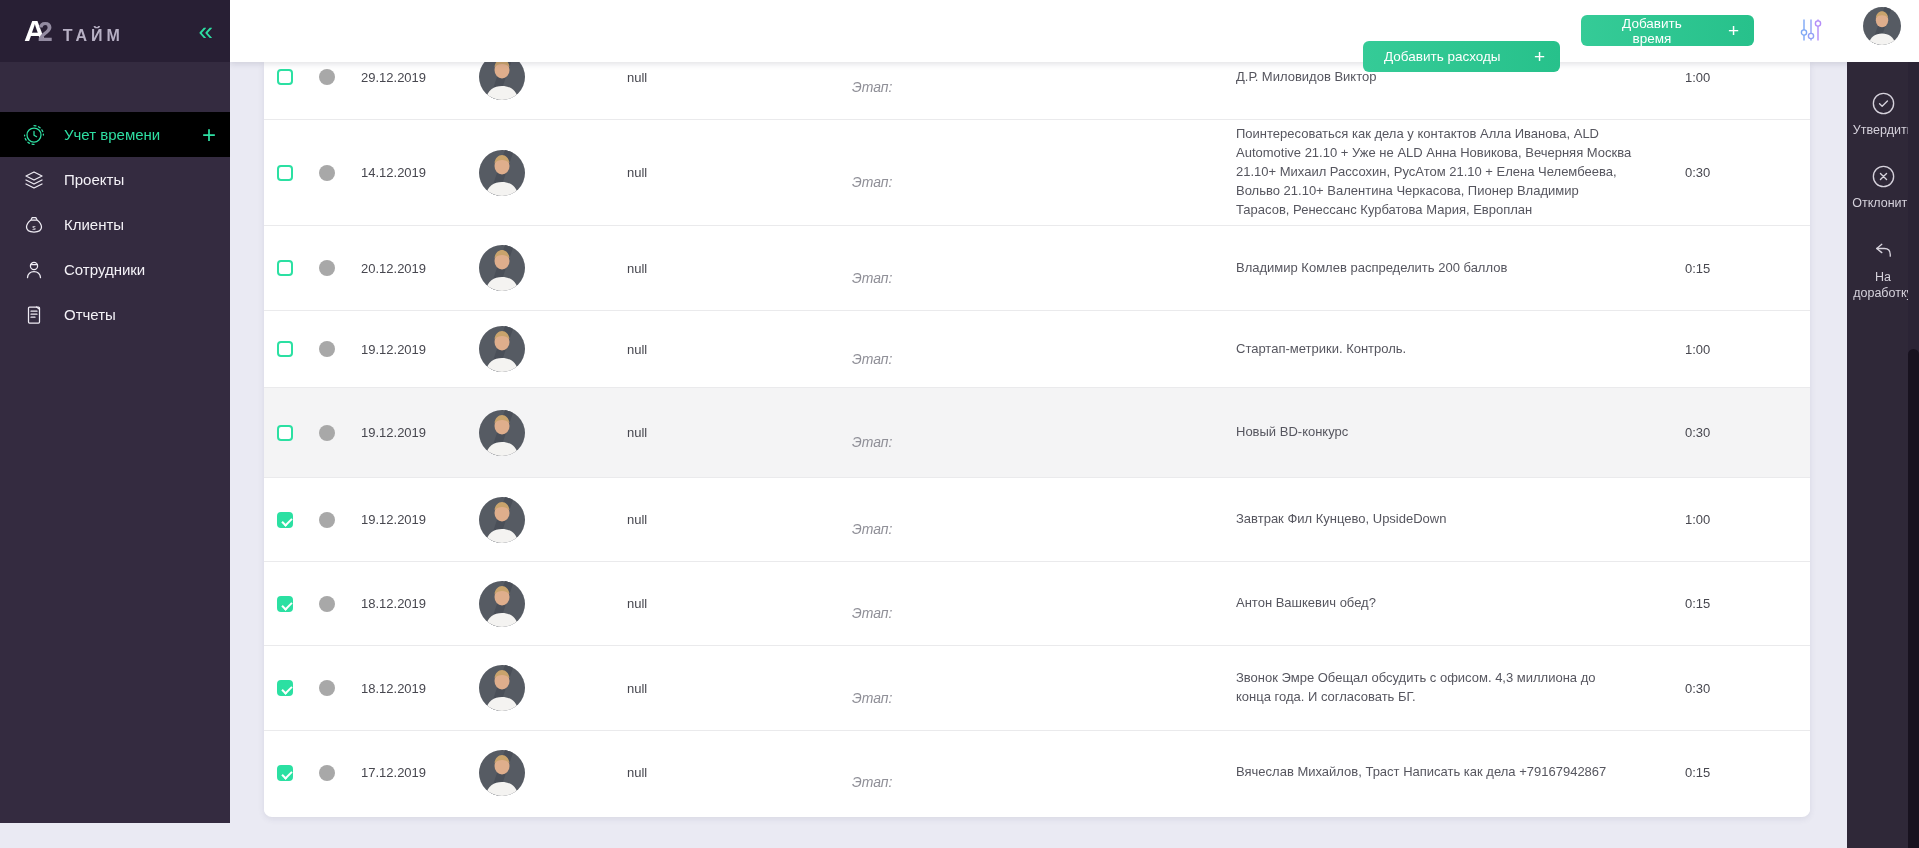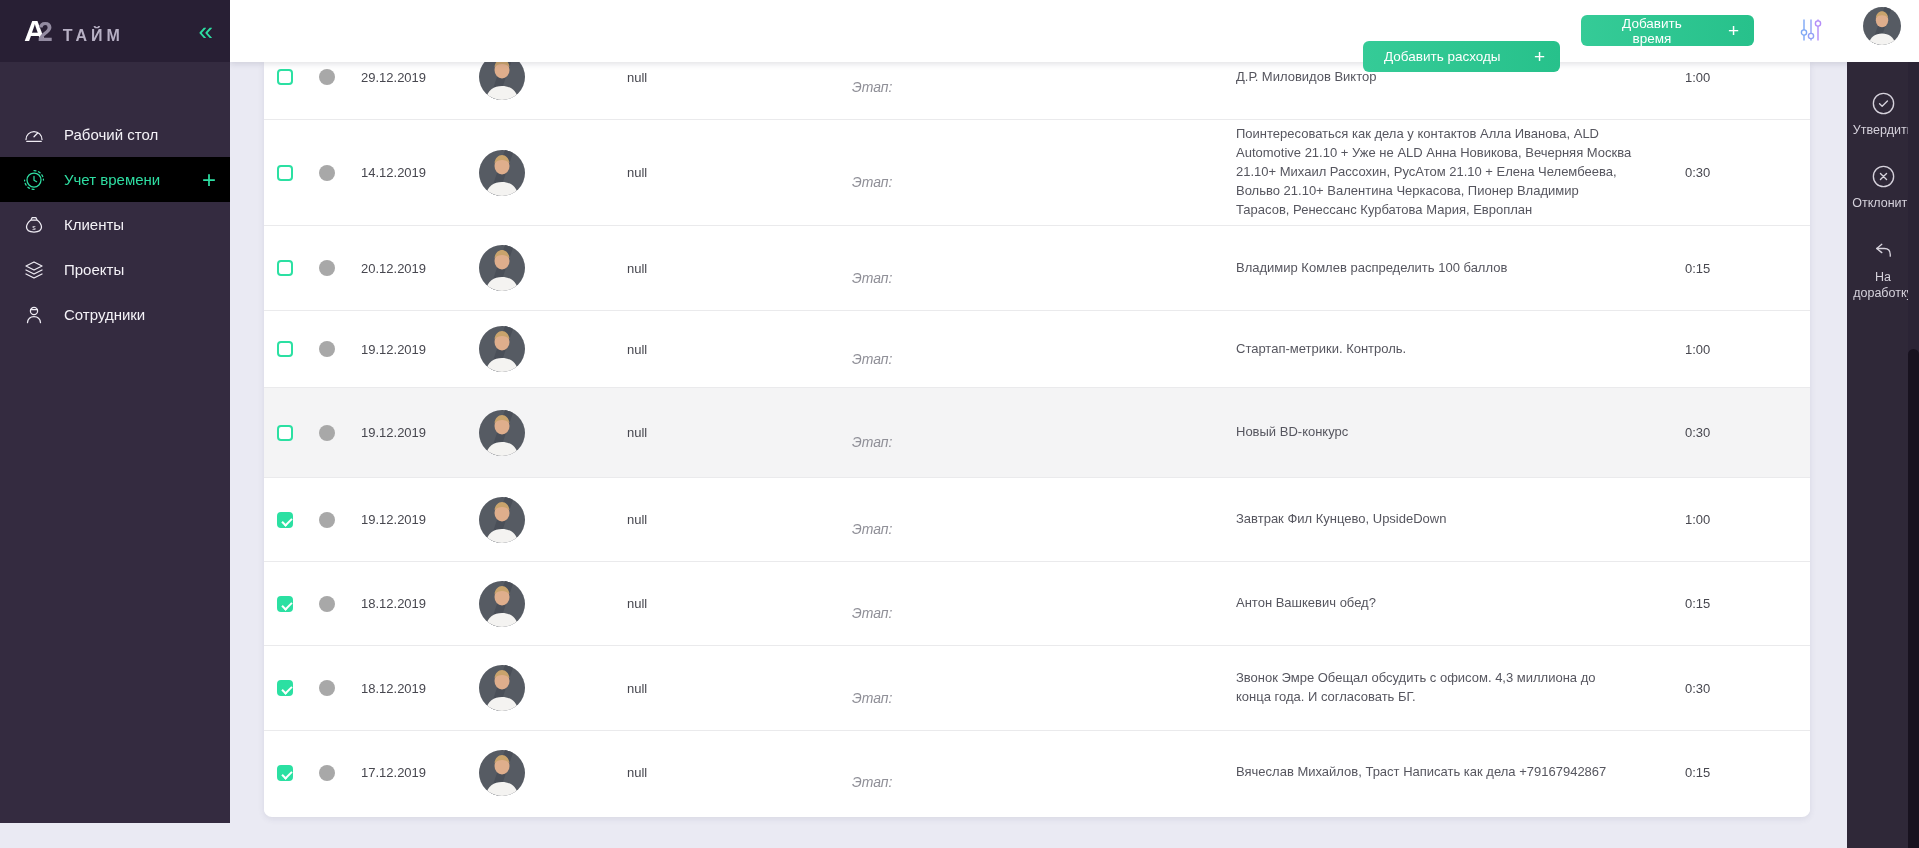--- a/index.html
+++ b/index.html
@@ -78,71 +78,71 @@
 <aside class="sidebar">
   <div class="sidebar-header">
     <div class="logo">
       <span class="logo-a">A</span>
       <span class="logo-2">2</span>
       <span class="logo-time">ТАЙМ</span>
     </div>
     <span class="collapse">«</span>
   </div>
   <nav class="nav">
-    <div class="nav-item">
-      <span class="nicon">
-        <svg viewBox="0 0 24 24">
-            <path d="M4 16.5a8 8 0 1 1 16 0"></path>
-            <path d="M4.8 18.4h14.4"></path>
-            <path d="M12 13.8l3.6-3.8"></path>
-          </svg>
-      </span>
-      <span class="nlabel">Рабочий стол</span>
-    </div>
     <div class="nav-item active">
       <span class="nicon">
         <svg viewBox="0 0 24 24">
             <circle cx="12" cy="12" r="7"></circle>
             <path d="M12 8.4v3.8l2.6 1.5"></path>
             <path d="M12 2.6a9.4 9.4 0 0 1 9.4 9.4" stroke-dasharray="2 2.6"></path>
             <path d="M12 21.4A9.4 9.4 0 0 1 2.6 12" stroke-dasharray="2 2.6"></path>
           </svg>
       </span>
       <span class="nlabel">Учет времени</span>
       <span class="nav-plus">+</span>
     </div>
     <div class="nav-item">
       <span class="nicon">
         <svg viewBox="0 0 24 24">
+            <path d="M12 4l8 4-8 4-8-4z"></path>
+            <path d="M4 12l8 4 8-4"></path>
+            <path d="M4 16l8 4 8-4"></path>
+          </svg>
+      </span>
+      <span class="nlabel">Проекты</span>
+    </div>
+    <div class="nav-item">
+      <span class="nicon">
+        <svg viewBox="0 0 24 24">
             <path d="M10.2 4.5h3.6l1.2 2.4c2.9 2.1 4.5 4.7 4.5 7.2 0 3.2-3 4.9-7.5 4.9s-7.5-1.7-7.5-4.9c0-2.5 1.6-5.1 4.5-7.2z"></path>
             <path d="M9.6 7h4.8"></path>
             <text x="12" y="16.6" font-size="7" text-anchor="middle" fill="#efecf4" stroke="none">s</text>
           </svg>
       </span>
       <span class="nlabel">Клиенты</span>
-    </div>
-    <div class="nav-item">
-      <span class="nicon">
-        <svg viewBox="0 0 24 24">
-            <path d="M12 4l8 4-8 4-8-4z"></path>
-            <path d="M4 12l8 4 8-4"></path>
-            <path d="M4 16l8 4 8-4"></path>
-          </svg>
-      </span>
-      <span class="nlabel">Проекты</span>
     </div>
     <div class="nav-item">
       <span class="nicon">
         <svg viewBox="0 0 24 24">
             <circle cx="12" cy="8" r="3.6"></circle>
             <path d="M8.6 6.6h6.8"></path>
             <path d="M5.5 19.6c.4-4 3-6.1 6.5-6.1s6.1 2.1 6.5 6.1"></path>
           </svg>
       </span>
       <span class="nlabel">Сотрудники</span>
+    </div>
+    <div class="nav-item">
+      <span class="nicon">
+        <svg viewBox="0 0 24 24">
+            <rect x="6.5" y="4" width="11" height="16" rx="1"></rect>
+            <path d="M9 8.2h6M9 11.2h6M9 14.2h4"></path>
+            <path d="M14.5 4l3 2.2"></path>
+          </svg>
+      </span>
+      <span class="nlabel">Отчеты</span>
     </div>
   </nav>
 </aside>
 
 <header class="topbar">
   <button class="btn btn-expenses">
     <span>Добавить расходы</span>
     <span class="plus">+</span>
   </button>
   <button class="btn btn-time">
@@ -236,21 +236,21 @@
               <rect width="46" height="46" fill="#565b63"></rect>
               <path d="M26 0h9L19 46h-9z" fill="#4a4f58"></path>
               <ellipse cx="23" cy="16" rx="7.5" ry="8.5" fill="#dfae8c"></ellipse>
               <path d="M15.5 13c.5-5 4-8 7.5-8s7 3 7.5 8c-2.5-2-4.5-3-7.5-3s-5 1-7.5 3z" fill="#c9a36c"></path>
               <path d="M7 46c1-10 8-14 16-14s15 4 16 14z" fill="#f4f3f1"></path>
             </svg>
       </span>
     </span>
     <span class="cell c-proj proj">null</span>
     <span class="cell c-stage stage">Этап:</span>
-    <span class="cell c-desc desc">Владимир Комлев распределить 100 баллов</span>
+    <span class="cell c-desc desc">Владимир Комлев распределить 200 баллов</span>
     <span class="cell c-time time">0:15</span>
   </div>
 
   <div class="row" style="height: 77px;">
     <span class="cell c-check">
           <span class="cb"></span>
         </span>
     <span class="cell c-dot">
           <span class="dot"></span>
         </span>

